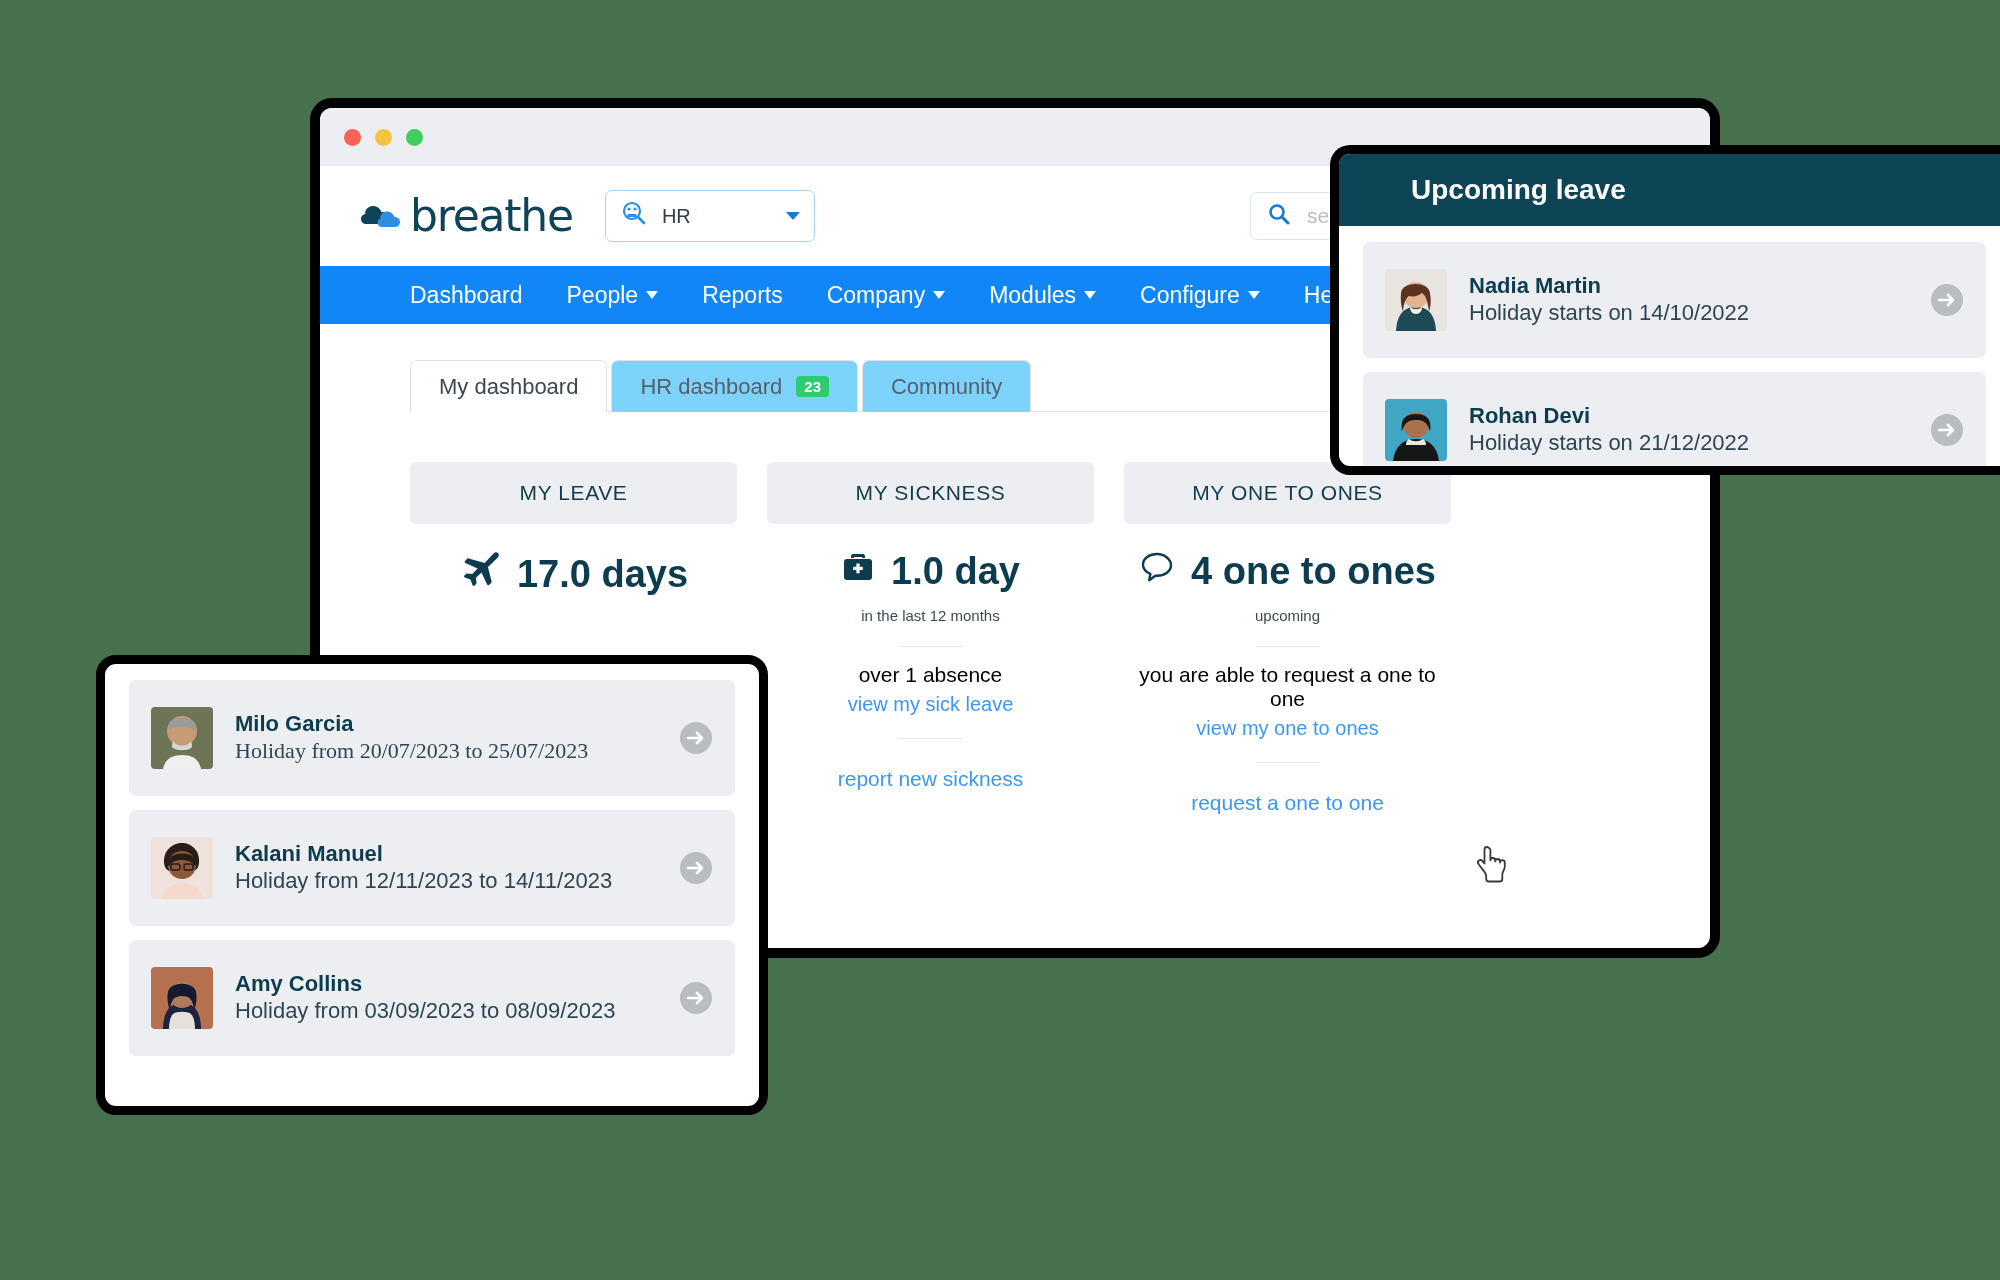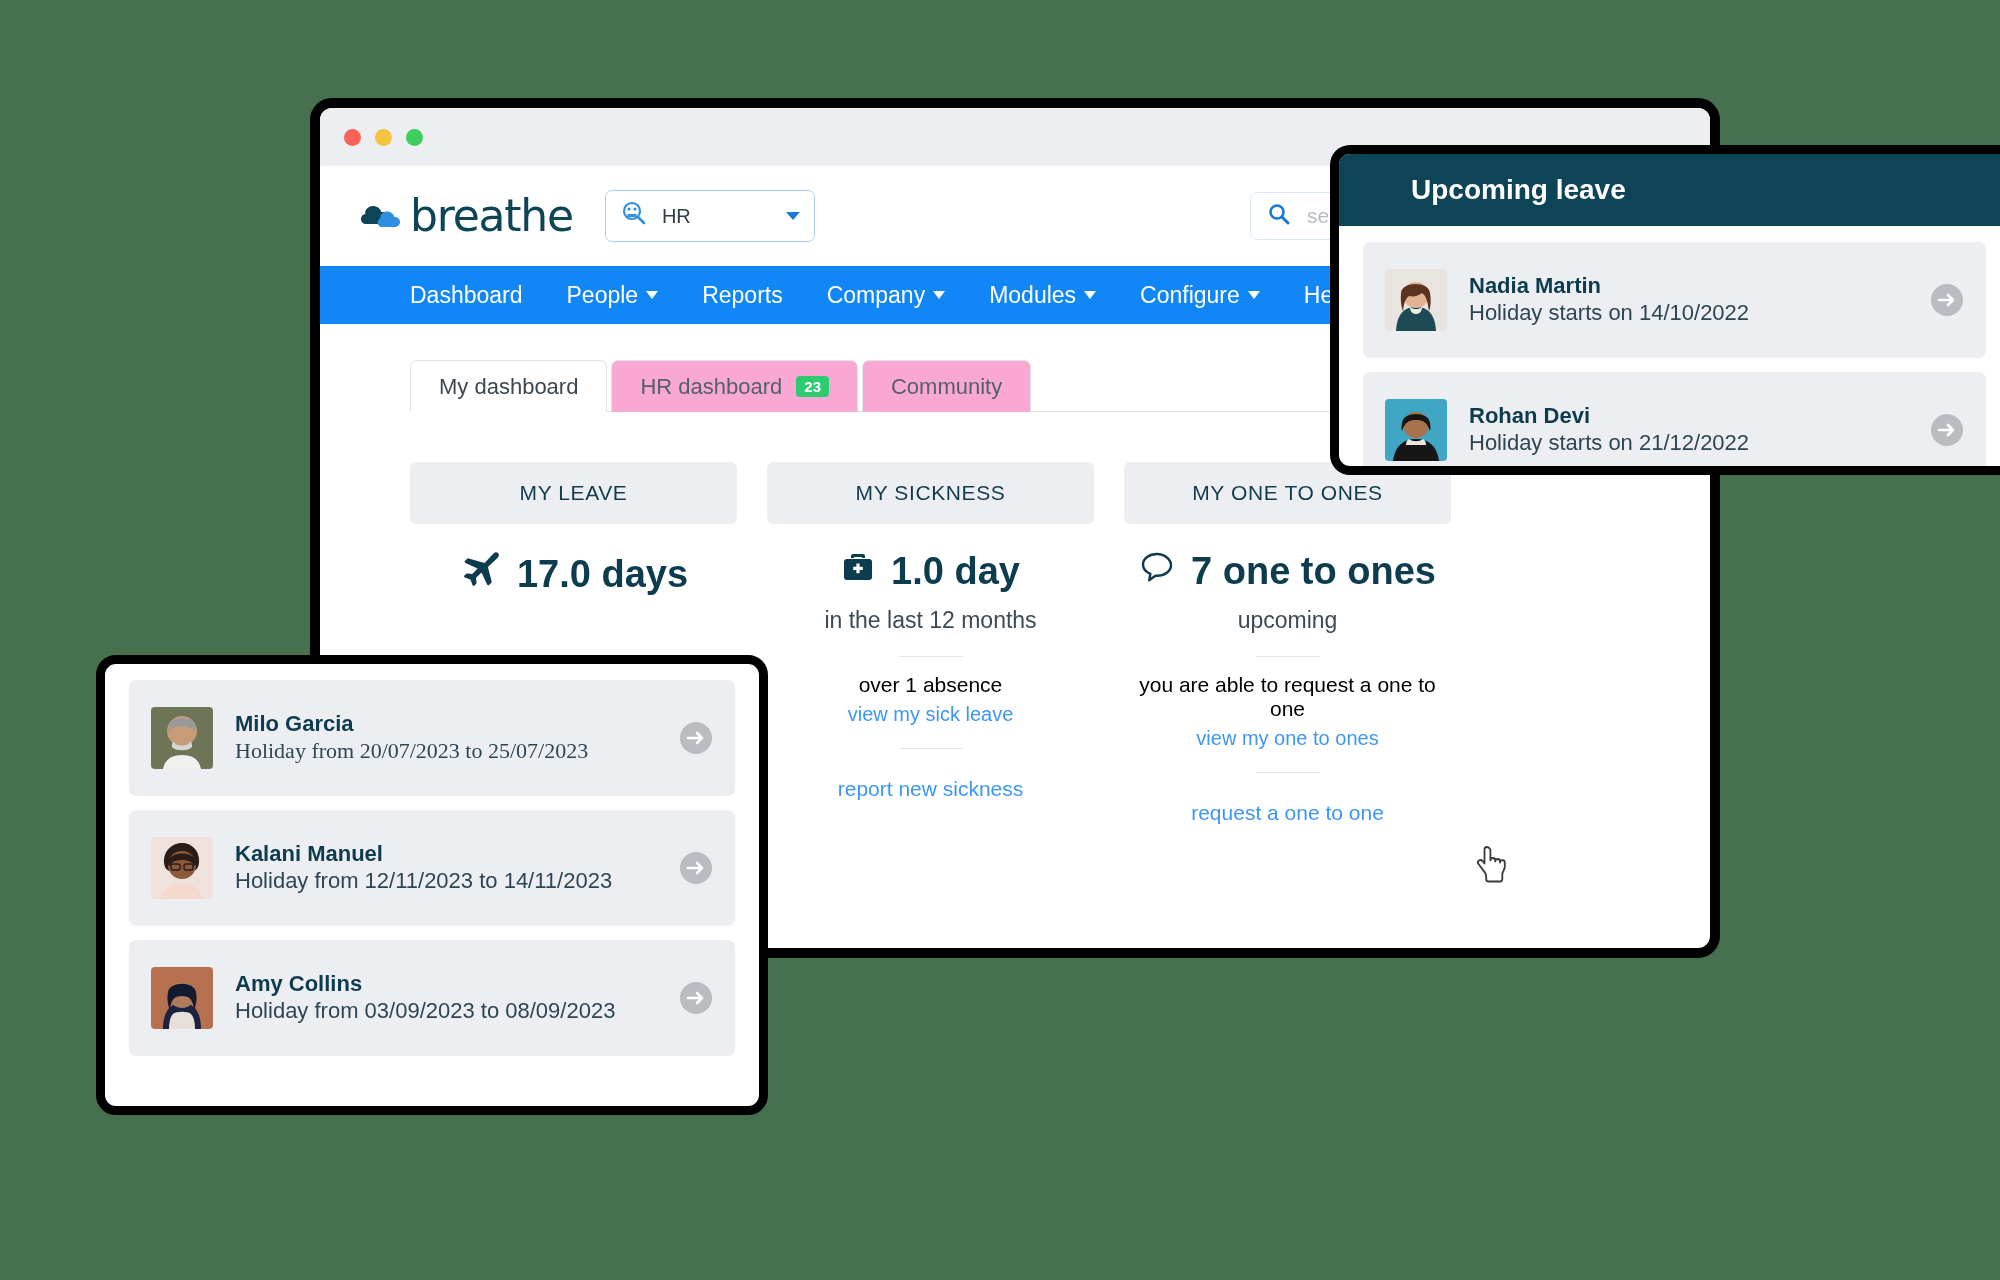--- a/index.html
+++ b/index.html
@@ -142,21 +142,21 @@
     padding-right: 40px;
   }
   .tab {
     height: 52px;
     padding: 0 28px;
     display: flex;
     align-items: center;
     gap: 14px;
     font-size: 22px;
     color: #56606b;
-    background: #f9a8d4;
+    background: #7dd3fc;
     border-radius: 7px 7px 0 0;
     border: 1px solid #dfe3e8;
     border-bottom: none;
     margin-bottom: -1px;
   }
   .tab.active {
     background: #ffffff;
     color: #3c4750;
     border-color: #dfe3e8;
   }
@@ -196,21 +196,21 @@
     align-items: center;
     justify-content: center;
     gap: 16px;
     font-size: 38px;
     font-weight: 700;
     color: #0d3c4f;
     white-space: nowrap;
   }
   .stat-sub {
     margin-top: 14px;
-    font-size: 23px;
+    font-size: 15px;
     color: #3b4a55;
   }
   .stat-rule {
     width: 64px;
     height: 1px;
     background: #e4e8ec;
     margin: 22px auto 0;
   }
   .stat-note {
     margin-top: 16px;
@@ -451,21 +451,21 @@
     </div>
 
     <div class="stat-col">
       <div class="stat-head">MY ONE TO ONES</div>
       <div class="stat-big">
         <span>
           <svg width="36" height="34" viewBox="0 0 36 34" fill="none" stroke="#0d3c4f" stroke-width="2.4">
             <path d="M18 4c-7.7 0-14 4.7-14 10.5 0 4 3 7.5 7.4 9.3l-1.2 6.4 6.2-4.5c.5 0 1.1.1 1.6.1 7.7 0 14-4.7 14-10.5S25.7 4 18 4z" stroke-linejoin="round"></path>
           </svg>
         </span>
-        <span>7 one to ones</span>
+        <span>4 one to ones</span>
       </div>
       <div class="stat-sub">upcoming</div>
       <div class="stat-rule"></div>
       <div class="stat-note">you are able to request a one to one</div>
       <a class="stat-link" href="#">view my one to ones</a>
       <div class="stat-rule"></div>
       <a class="stat-action" href="#">request a one to one</a>
     </div>
   </div>
 </div>

